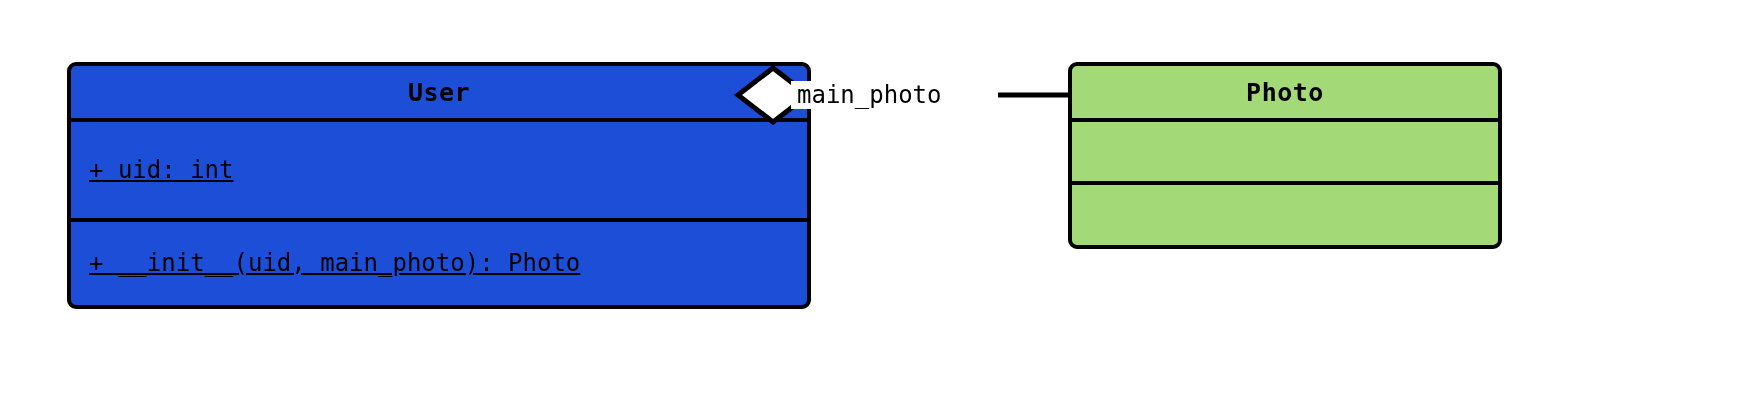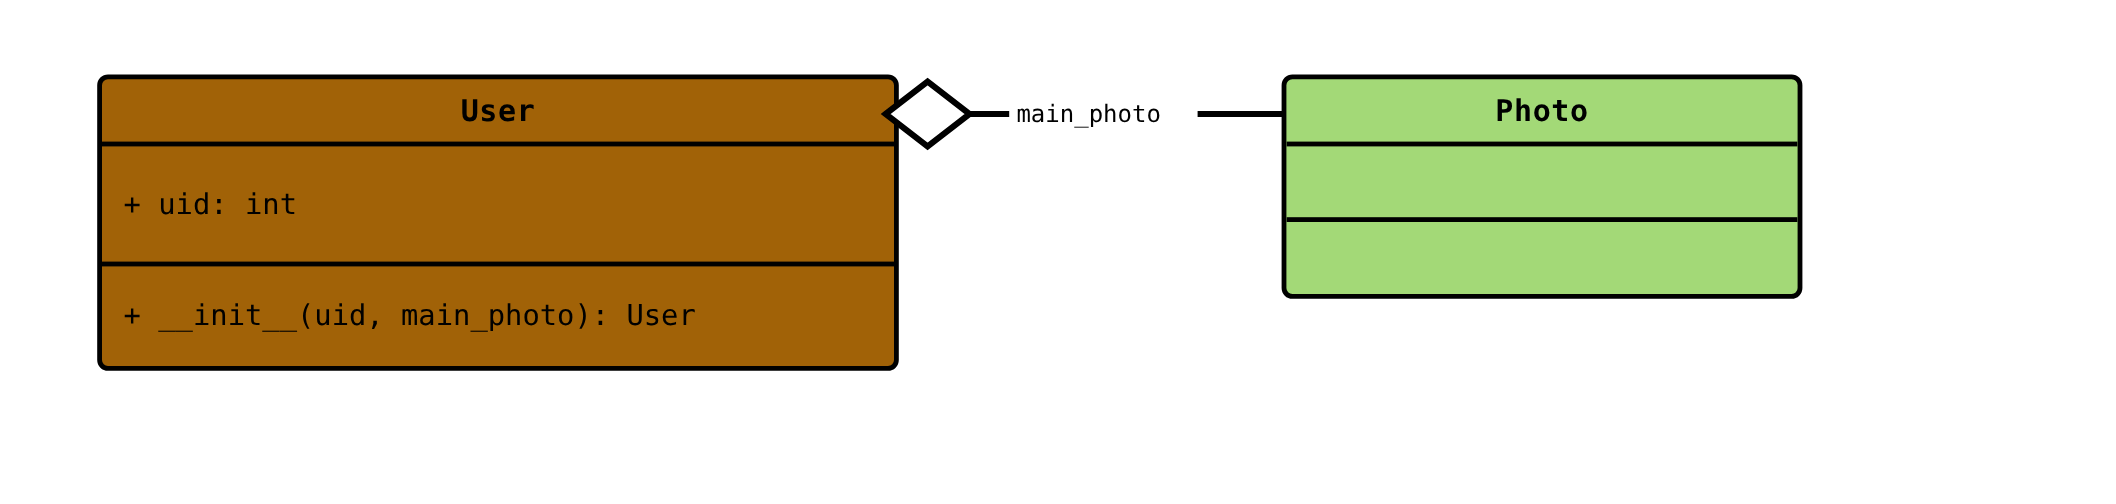--- a/index.html
+++ b/index.html
@@ -53,33 +53,33 @@
     justify-content: center;
     padding: 0 18px;
     font-size: 24px;
     line-height: 31px;
     color: #000000;
     white-space: pre;
   }
 
   .member-line {
     white-space: pre;
+    text-decoration: underline;
   }
   .member-type-bold {
     font-weight: bold;
   }
 
   
   #class-user {
     left: 67px;
     top: 62px;
-    width: 668px;
+    width: 744px;
     height: 247px;
-    background: #a16207;
-    margin-left: 14px;
+    background: #1d4ed8;
   }
   #class-user .c-title   { height: 56px; }
   #class-user .c-attrs   { height: 100px; }
   #class-user .c-methods { height: 83px; }
 
   
   #class-photo {
     left: 1068px;
     top: 62px;
     width: 434px;
@@ -95,44 +95,44 @@
     position: absolute;
     left: 730px;
     top: 60px;
     width: 345px;
     height: 72px;
     pointer-events: none;
   }
 
   #association-label {
     position: absolute;
-    left: 841px;
+    left: 791px;
     top: 81px;
-    font-size: 20px;
+    font-size: 24px;
     line-height: 28px;
     color: #000000;
     background: #ffffff;
     padding: 0 6px;
     white-space: pre;
   }
 </style>
 </head>
 <body>
 
 <div id="diagram-canvas">
 
   <div class="uml-class" id="class-user">
     <div class="uml-compartment uml-title c-title">User</div>
 
     <div class="uml-compartment uml-members c-attrs">
       <div class="member-line">+ uid: int</div>
     </div>
 
     <div class="uml-compartment uml-members c-methods">
-      <div class="member-line">+ __init__(uid, main_photo): User</div>
+      <div class="member-line">+ __init__(uid, main_photo): Photo</div>
     </div>
   </div>
 
   <div class="uml-class" id="class-photo">
     <div class="uml-compartment uml-title c-title">Photo</div>
 
     <div class="uml-compartment uml-members c-attrs"></div>
 
     <div class="uml-compartment uml-members c-methods"></div>
   </div>

